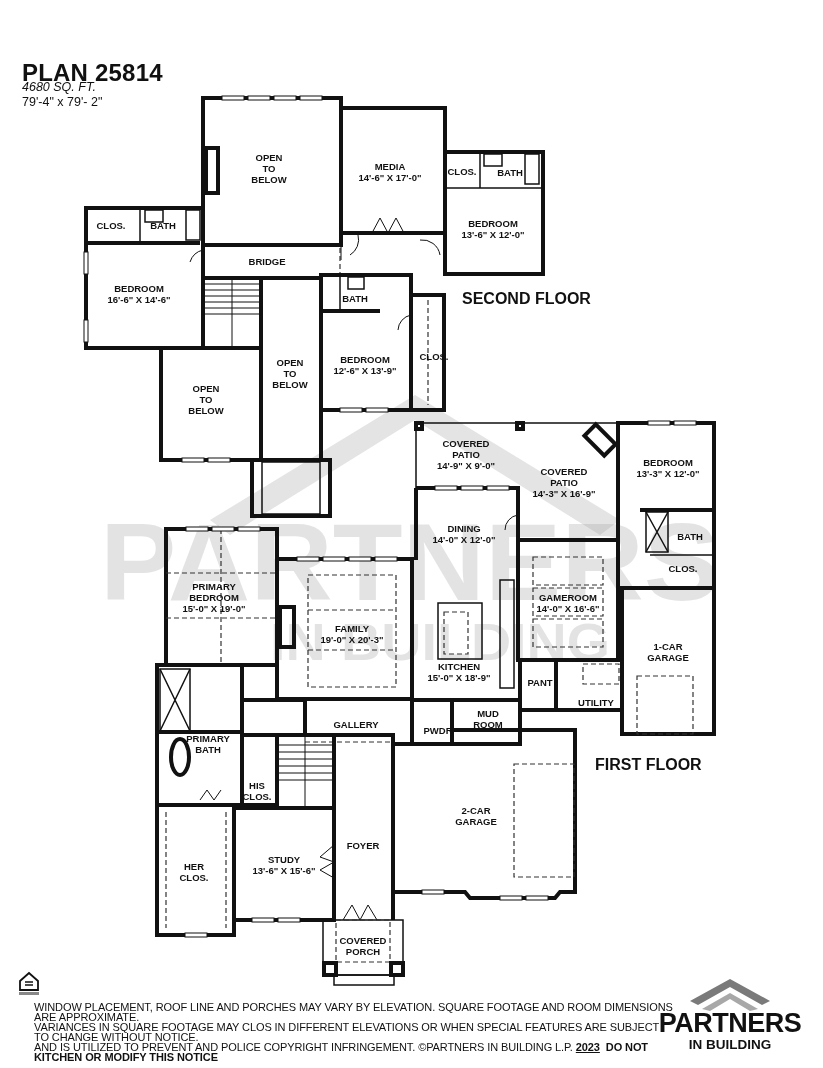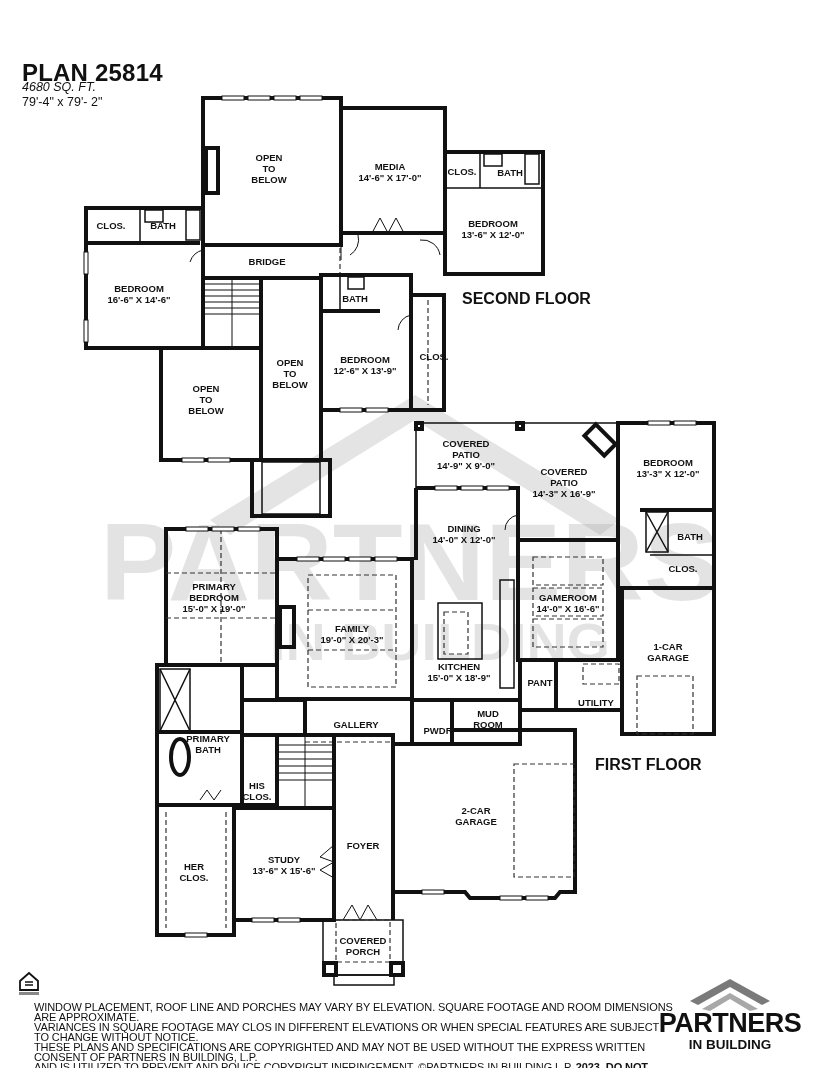--- a/index.html
+++ b/index.html
@@ -311,21 +311,20 @@
 <svg class="eho" viewBox="0 0 22 28">
   <path d="M2,11 L11,3 L20,11 L20,20 L2,20 Z" fill="none" stroke="#111" stroke-width="1.8"></path>
   <line x1="7" y1="12" x2="15" y2="12" stroke="#111" stroke-width="1.5"></line>
   <line x1="7" y1="15" x2="15" y2="15" stroke="#111" stroke-width="1.5"></line>
   <rect x="1" y="22" width="20" height="3" fill="#888"></rect>
 </svg>
 
 <div class="footer">
   <div>WINDOW PLACEMENT, ROOF LINE AND PORCHES MAY VARY BY ELEVATION.  SQUARE FOOTAGE AND ROOM DIMENSIONS ARE APPROXIMATE.</div>
   <div>VARIANCES IN SQUARE FOOTAGE MAY CLOS IN DIFFERENT ELEVATIONS OR  WHEN SPECIAL FEATURES ARE SUBJECT TO CHANGE WITHOUT NOTICE.</div>
-  <div>THESE PLANS AND SPECIFICATIONS ARE COPYRIGHTED AND MAY NOT BE USED WITHOUT THE EXPRESS WRITTEN CONSENT OF PARTNERS IN BUILDING, L.P.</div>
   <div><span>AND IS UTILIZED TO PREVENT AND POLICE COPYRIGHT INFRINGEMENT.  ©PARTNERS IN BUILDING L.P.   </span><span class="year">2023</span>&nbsp;&nbsp;<span class="strong">DO NOT KITCHEN OR MODIFY THIS NOTICE</span></div>
 </div>
 
 <div class="logo">
   <svg width="160" height="36" viewBox="0 0 160 36" style="position:absolute;left:0;top:0;">
     <polygon points="40,26 80,4 120,26 112,30 80,12 48,30" fill="#7a7a7a"></polygon>
     <polygon points="52,34 80,18 108,34 100,36 80,24 60,36" fill="#a8a8a8"></polygon>
   </svg>
   <div class="logo-name">PARTNERS</div>
   <div class="logo-sub">IN BUILDING</div>

